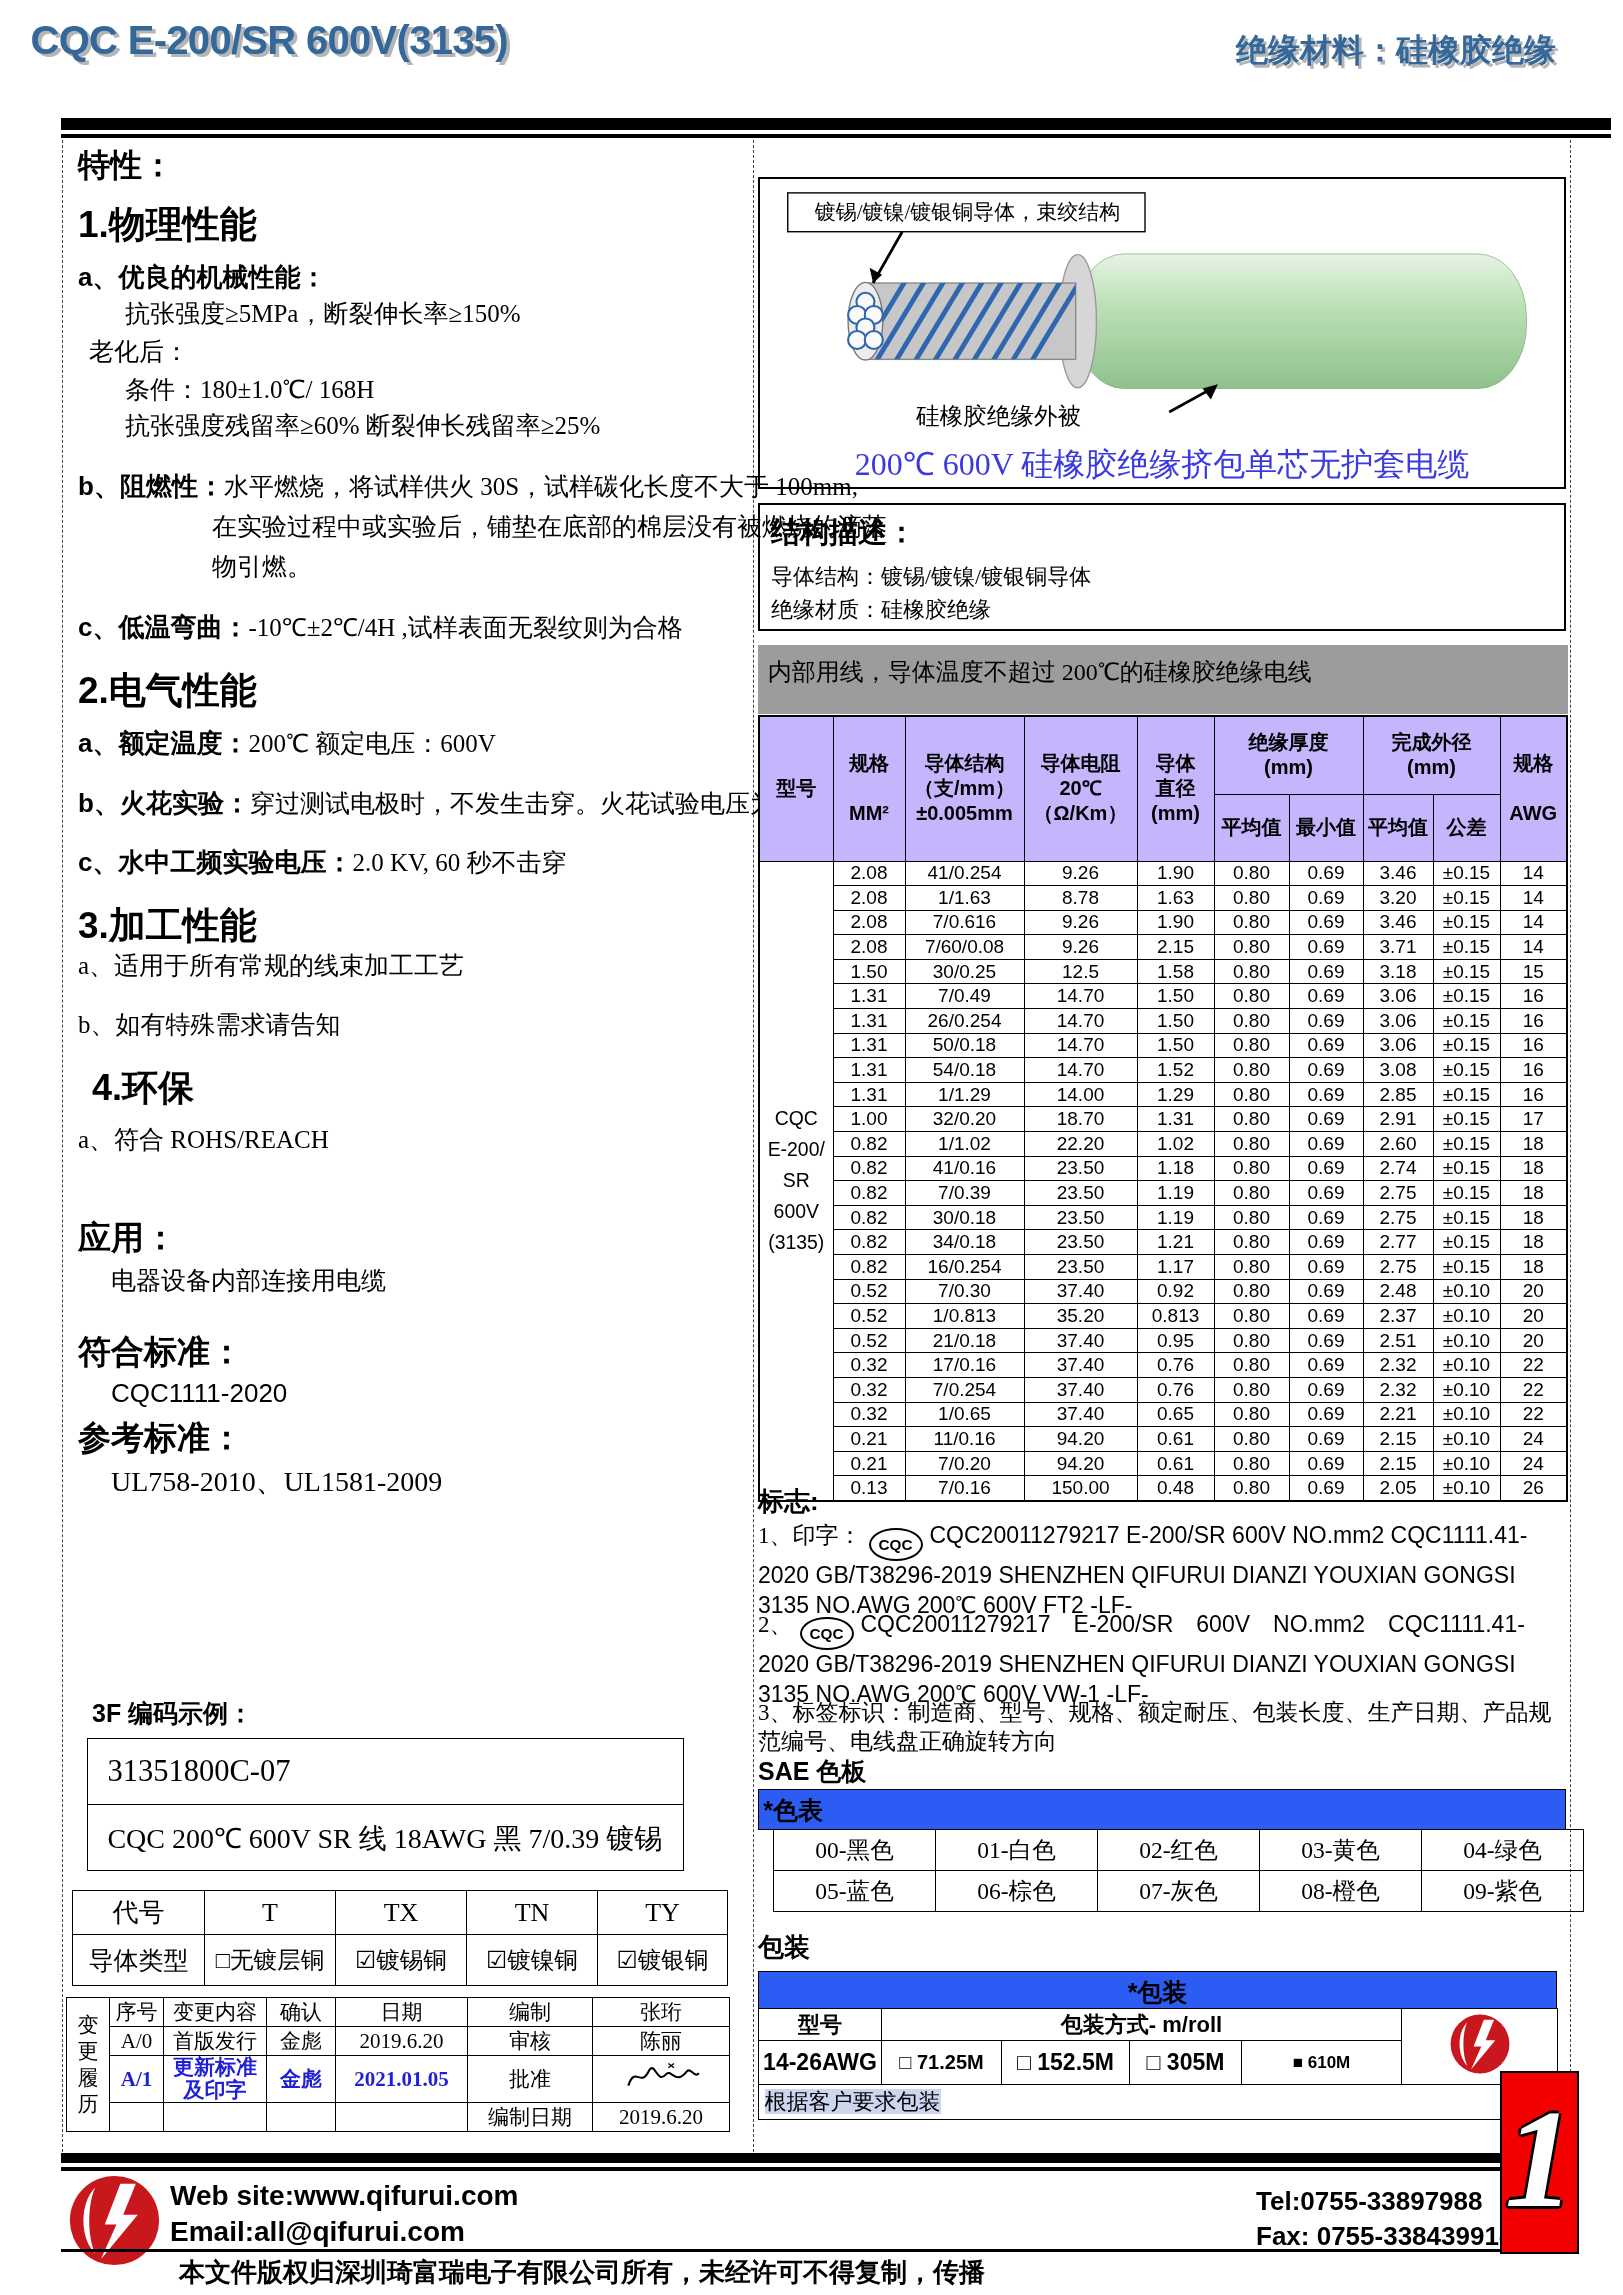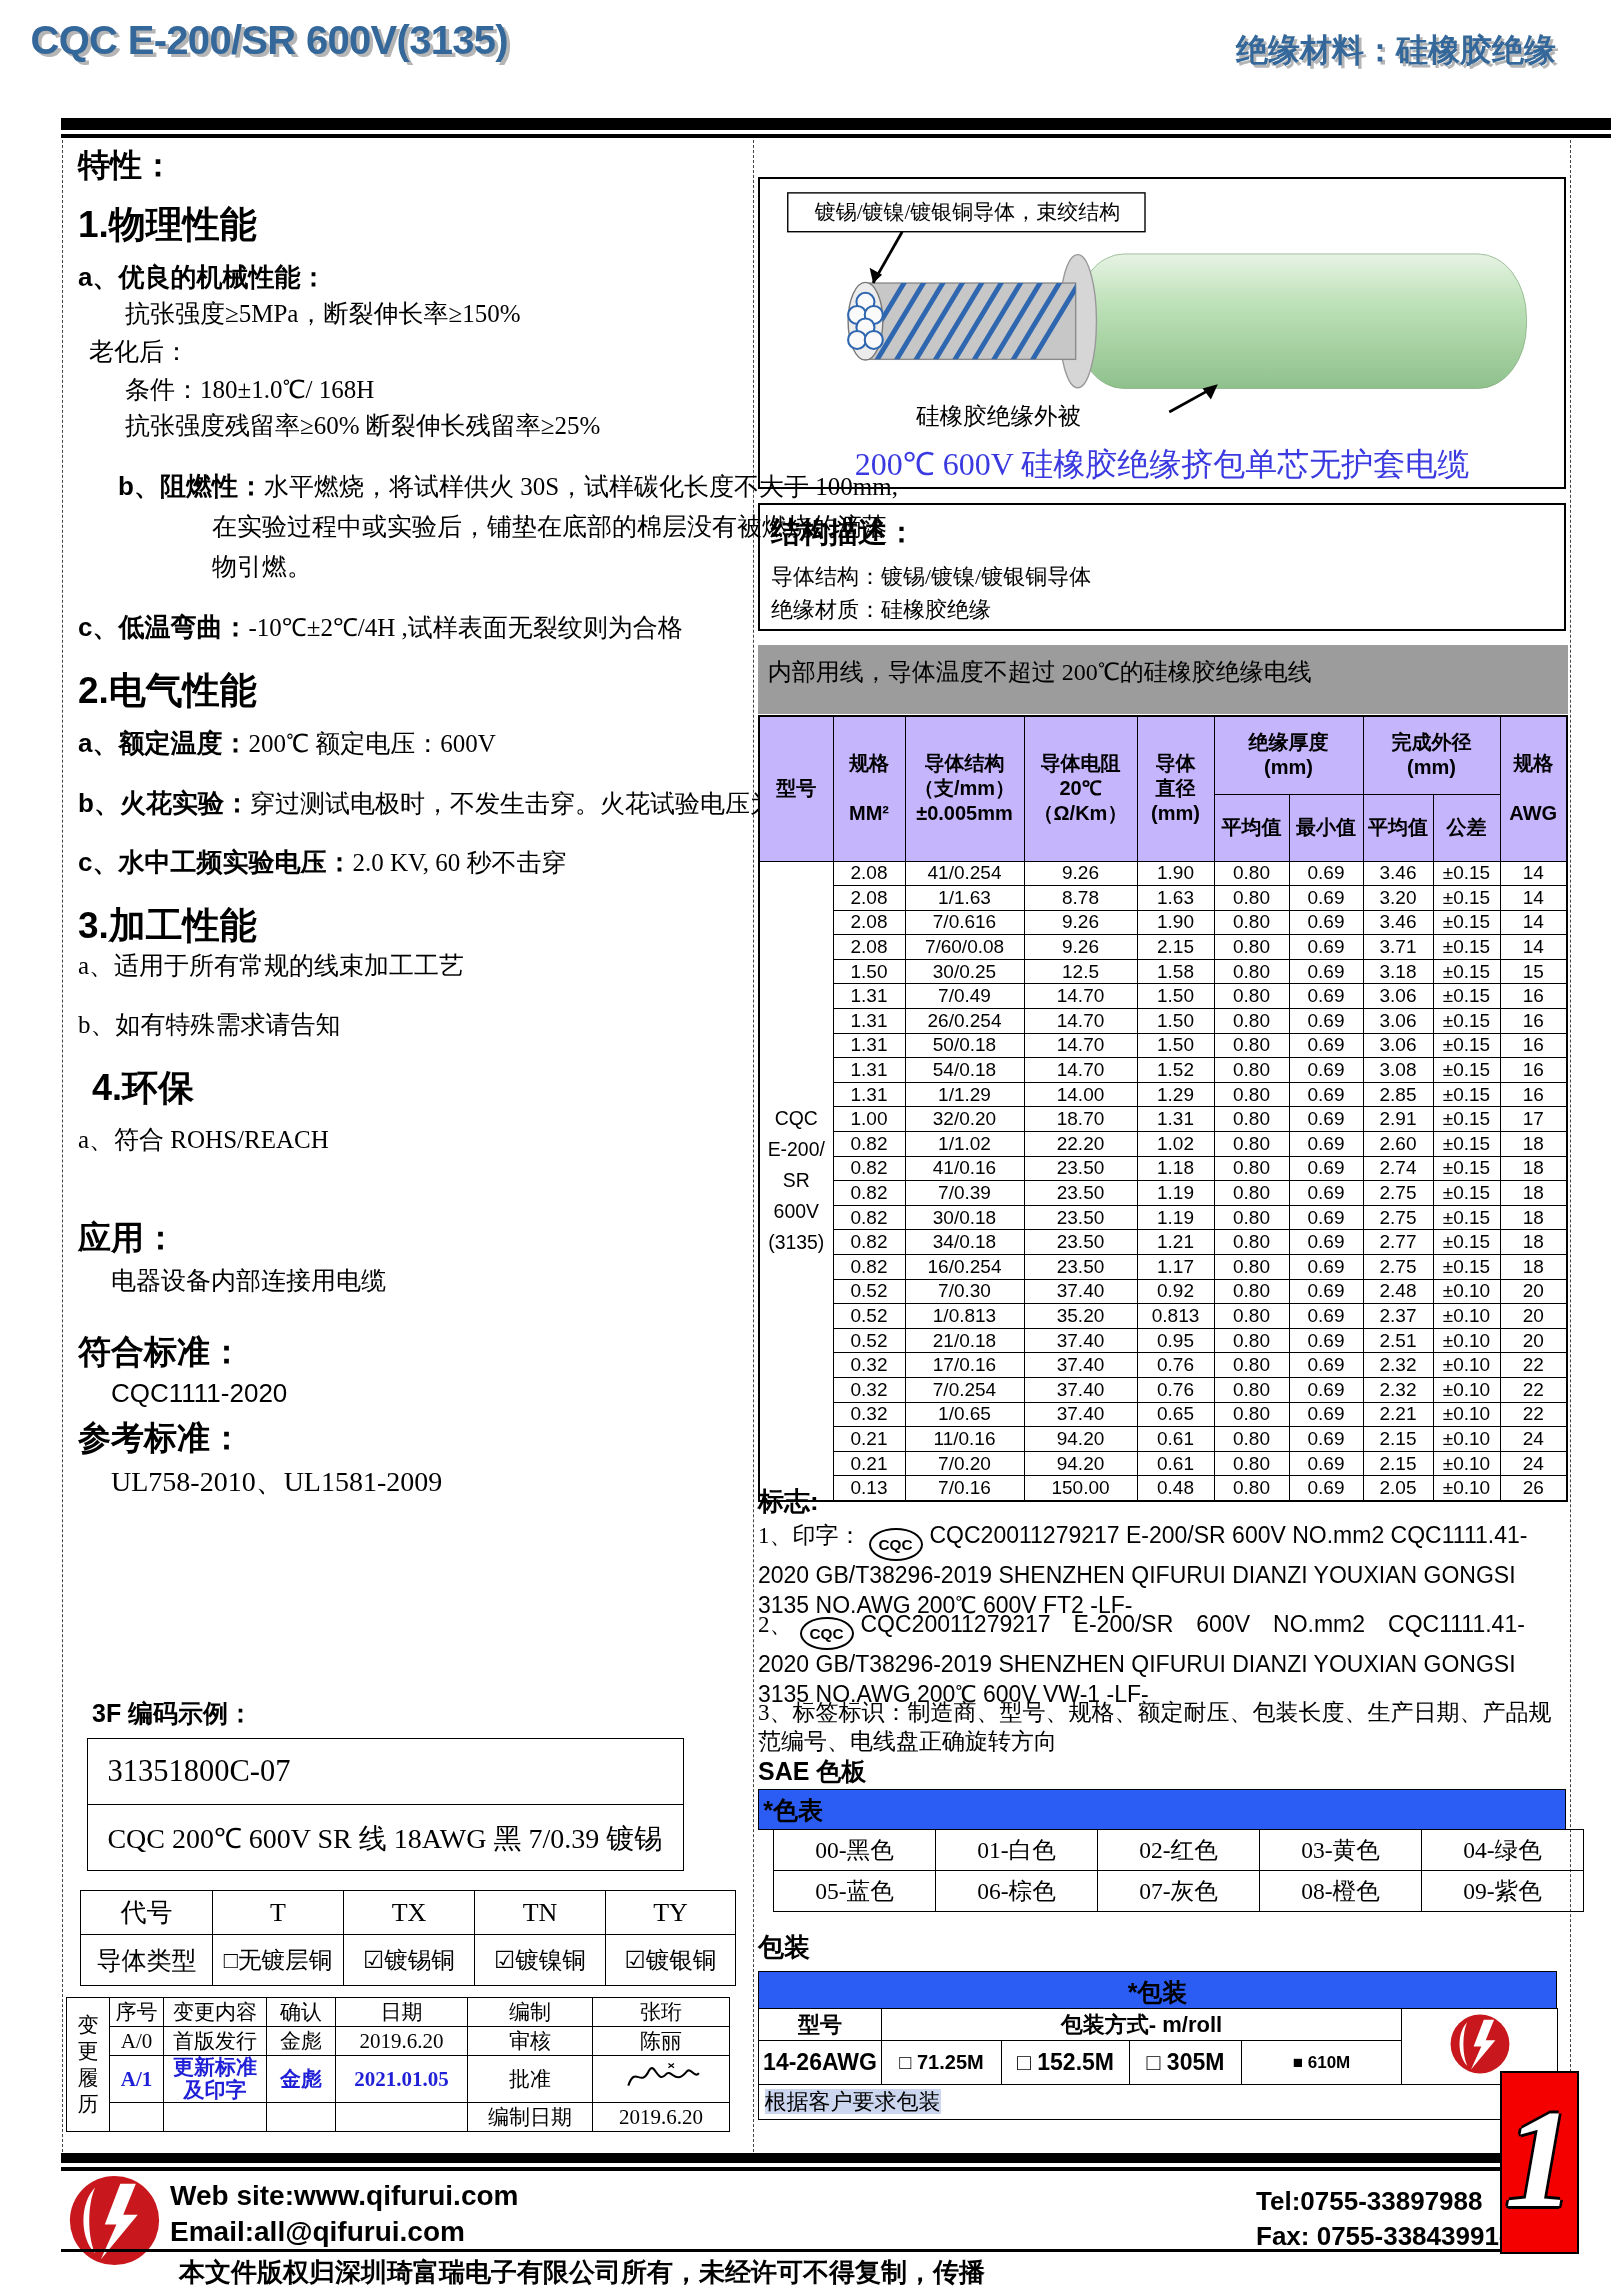--- a/index.html
+++ b/index.html
@@ -69,21 +69,21 @@
 <div class="abs vdash" style="left:1570px;"></div>
 
 <div class="line hei" style="left:78px;top:144px;font-size:32px;">特性：</div>
 <div class="line hei h-big" style="left:78px;top:200px;">1.物理性能</div>
 <div class="line lbl" style="left:78px;top:260px;">a、优良的机械性能：</div>
 <div class="line" style="left:125px;top:297px;">抗张强度≥5MPa，断裂伸长率≥150%</div>
 <div class="line" style="left:89px;top:335px;">老化后：</div>
 <div class="line" style="left:125px;top:373px;">条件：180±1.0℃/ 168H</div>
 <div class="line" style="left:125px;top:409px;">抗张强度残留率≥60%  断裂伸长残留率≥25%</div>
 
-<div class="line" style="left:78px;top:469px;margin-left:40px;"><span class="lbl">b、阻燃性：</span><span>水平燃烧，将试样供火 30S，试样碳化长度不大于 100mm,</span></div>
+<div class="line" style="left:78px;top:469px;"><span class="lbl">b、阻燃性：</span><span>水平燃烧，将试样供火 30S，试样碳化长度不大于 100mm,</span></div>
 <div class="line" style="left:212px;top:510px;">在实验过程中或实验后，铺垫在底部的棉层没有被燃烧的滴落</div>
 <div class="line" style="left:212px;top:550px;">物引燃。</div>
 
 <div class="line" style="left:78px;top:609px;"><span class="lbl">c、低温弯曲：</span><span>-10℃±2℃/4H ,试样表面无裂纹则为合格</span></div>
 
 <div class="line hei h-big" style="left:78px;top:666px;">2.电气性能</div>
 <div class="line" style="left:78px;top:726px;"><span class="lbl">a、额定温度：</span><span>200℃   额定电压：600V</span></div>
 <div class="line" style="left:78px;top:786px;"><span class="lbl">b、火花实验：</span><span>穿过测试电极时，不发生击穿。火花试验电压为 6.0 KV</span></div>
 <div class="line" style="left:78px;top:845px;"><span class="lbl">c、水中工频实验电压：</span><span>2.0 KV, 60 秒不击穿</span></div>
 
@@ -101,21 +101,21 @@
 <div class="line hei" style="left:111px;top:1378px;font-size:26px;font-weight:normal;font-family:'Liberation Sans',sans-serif;">CQC1111-2020</div>
 <div class="line hei h-mid" style="left:78px;top:1416px;">参考标准：</div>
 <div class="line" style="left:111px;top:1463px;font-size:28px;">UL758-2010、UL1581-2009</div>
 
 <div class="line hei" style="left:92px;top:1697px;font-size:25px;">3F 编码示例：</div>
 <div class="abs codebox" style="left:87px;top:1738px;width:595px;">
   <div class="r1">31351800C-07</div>
   <div class="r2">CQC 200℃  600V SR 线  18AWG  黑  7/0.39 镀锡</div>
 </div>
 
-<div class="abs" style="left:80px;top:1890px;">
+<div class="abs" style="left:72px;top:1890px;">
   <table class="ctab" style="width:656px;">
     <colgroup>
         <col style="width:132px">
         <col style="width:131px">
         <col style="width:131px">
         <col style="width:131px">
         <col style="width:130px">
       </colgroup>
     <tbody>
         <tr>

